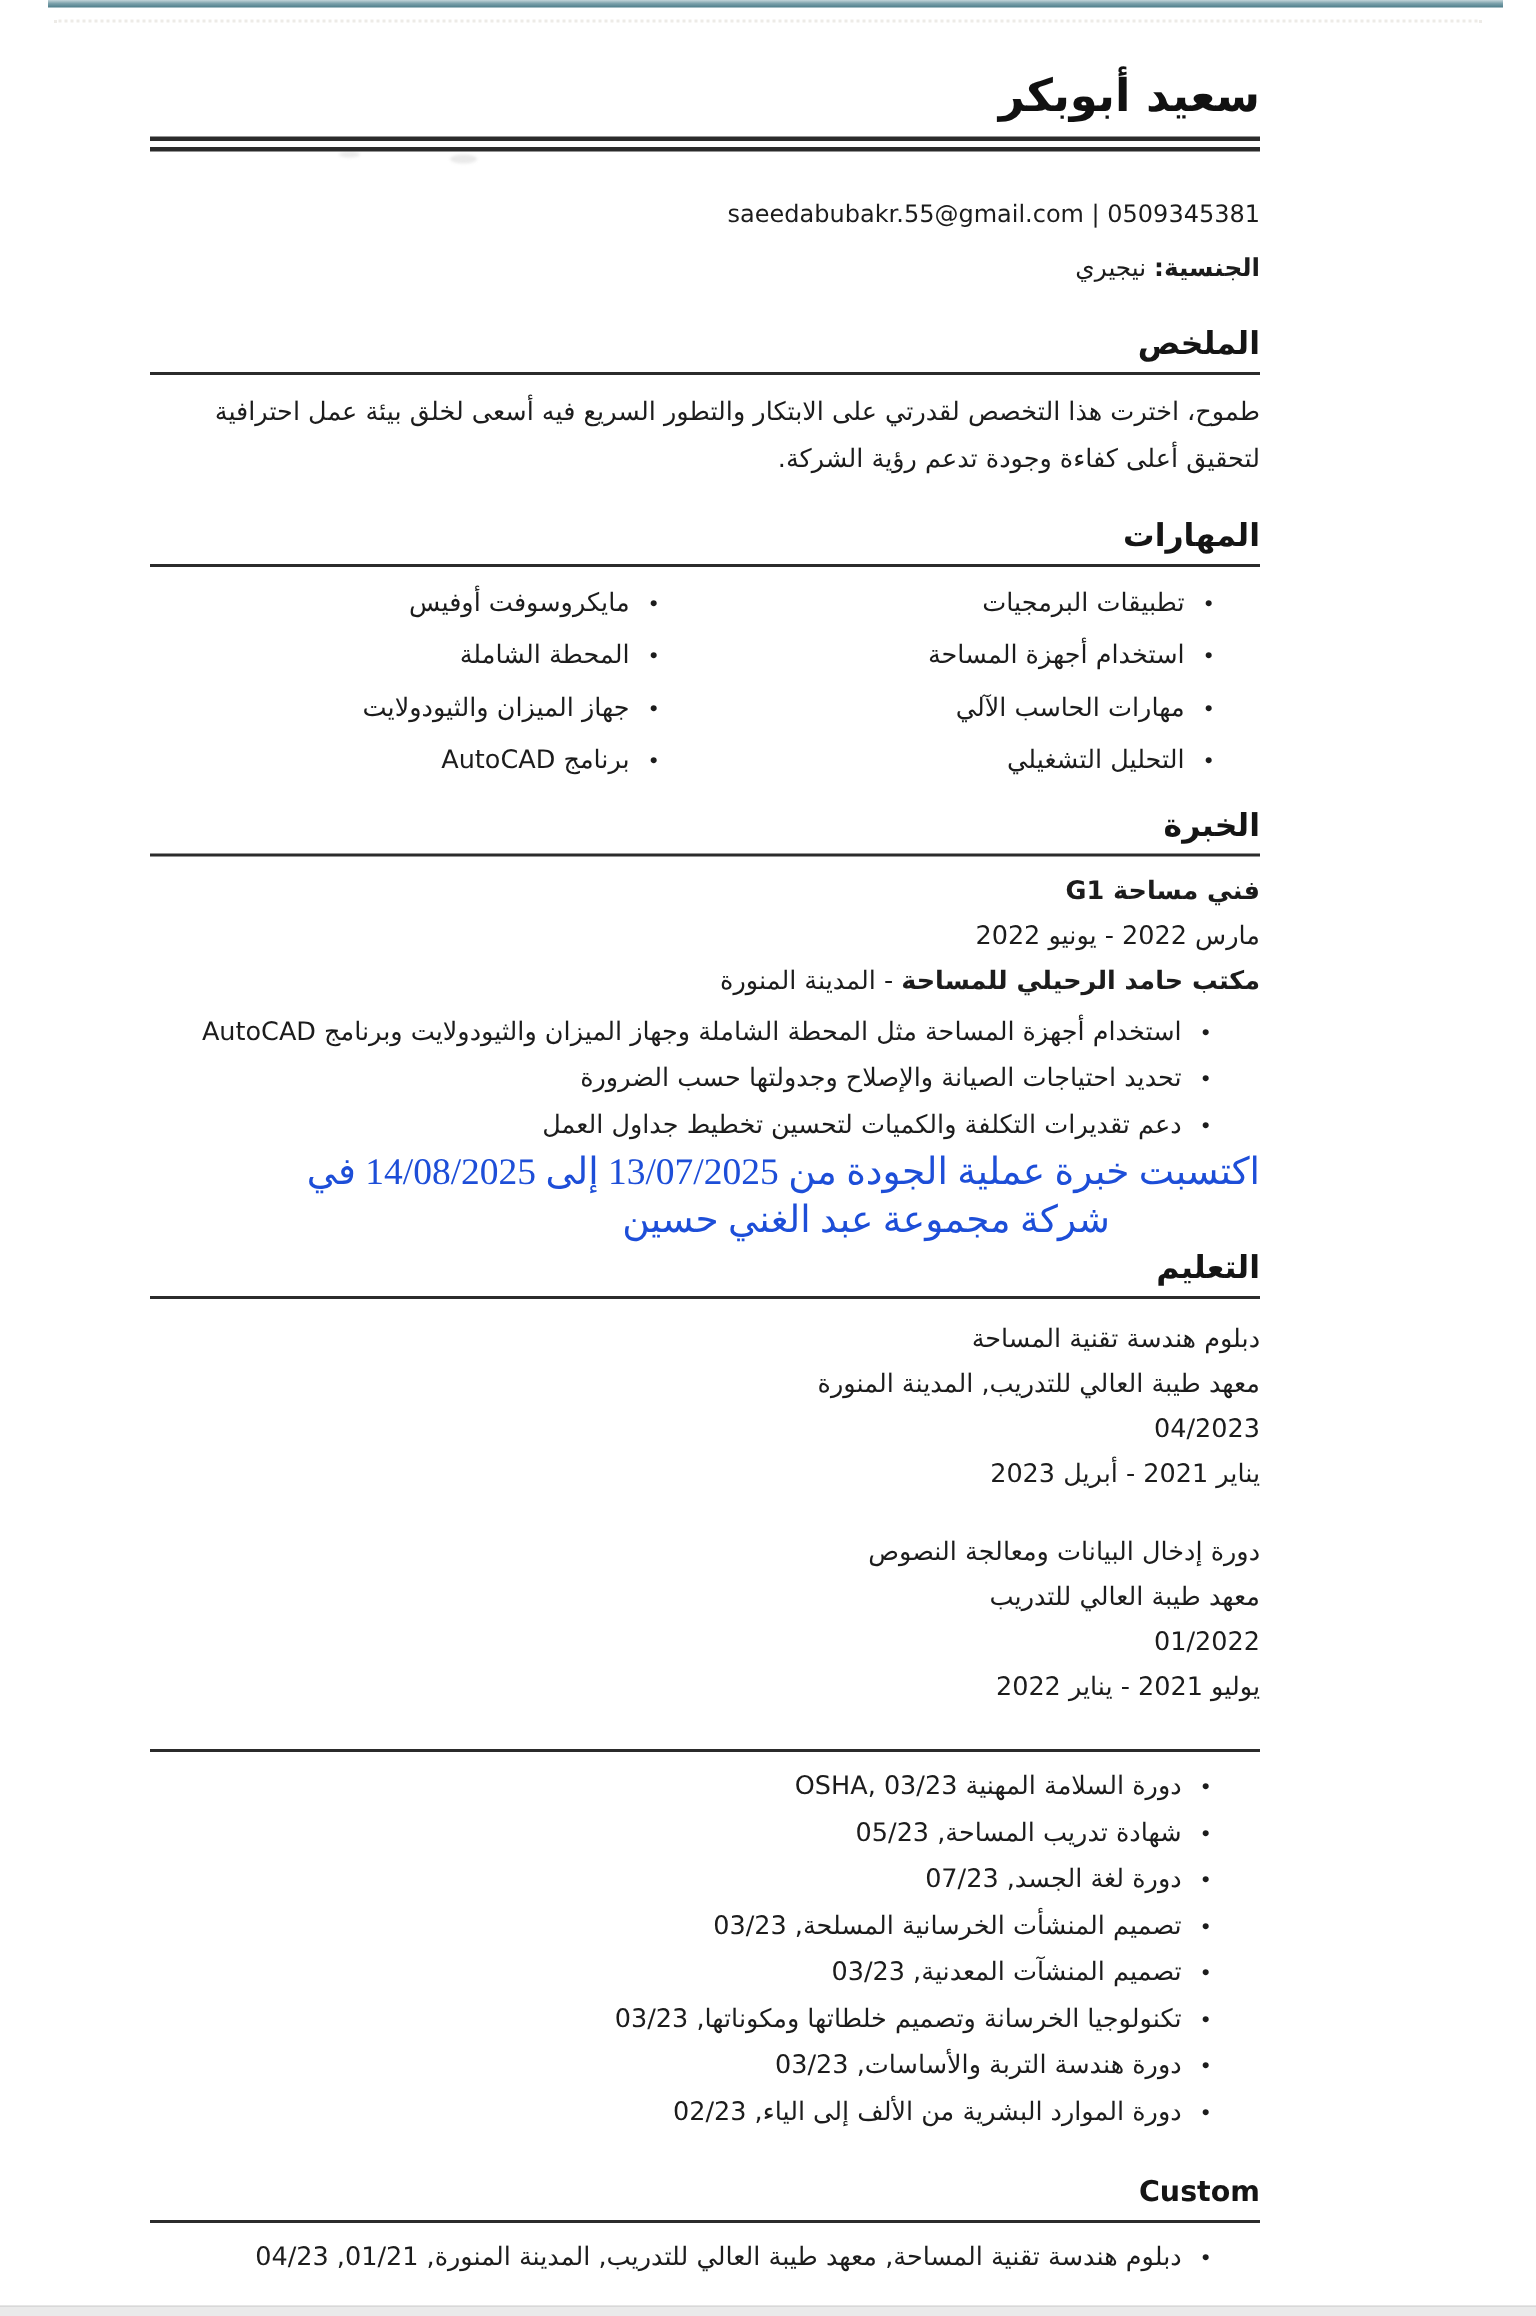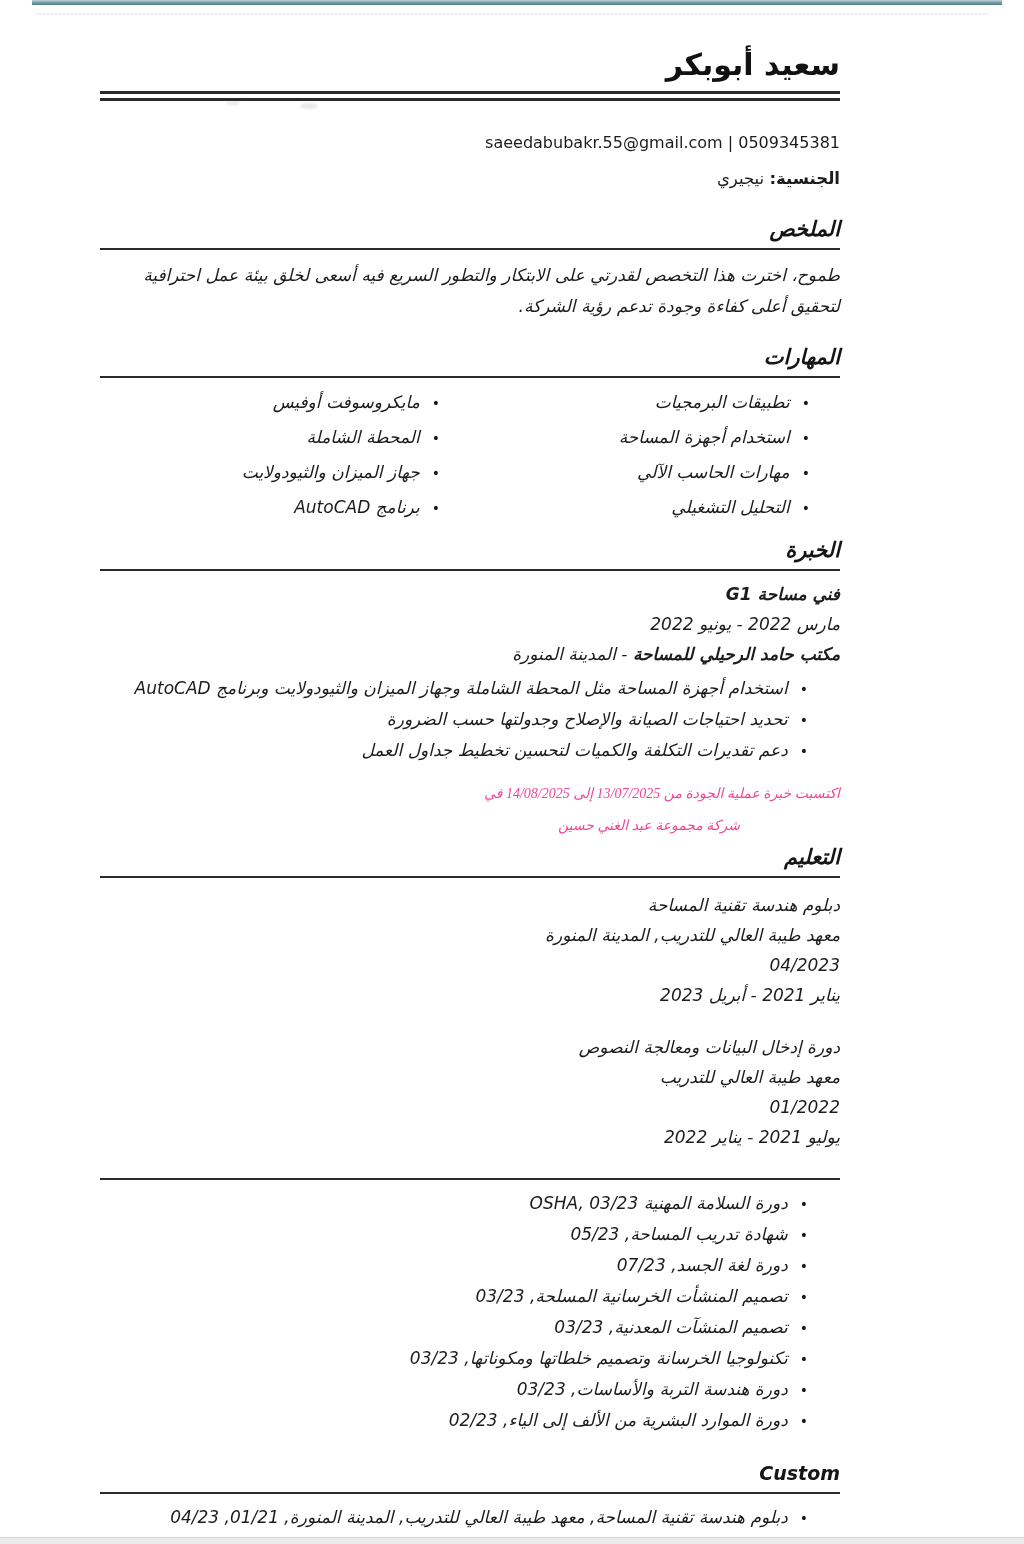--- a/index.html
+++ b/index.html
@@ -33,21 +33,21 @@
     margin:0; font-size:30px; font-weight:700; line-height:38px; color:#111;
   }
   .double-rule {
     margin-top:7px; height:4px;
     border-top:3px solid #2b2b2b; border-bottom:3px solid #2b2b2b;
   }
   .contact { margin-top:32px; font-size:16px; line-height:20px; }
   .nationality { margin-top:15px; font-size:16.5px; line-height:22px; }
   .nationality .label { font-weight:700; }
 
-  .sec { margin:0;font-style:italic; }
+  .sec { margin:0; }
   .sec-title { margin:0; font-size:21px; font-weight:700; line-height:27px; color:#151515; }
   .sec-title.latin { font-size:19px; }
   .rule { margin-top:5px; border-top:2.5px solid #2b2b2b; height:0; }
 
   .sec-summary { margin-top:26px; }
   .summary-text { margin:10px 0 0 0; font-size:17px; line-height:31px; }
 
   .sec-skills { margin-top:22px; }
   .skills-grid { margin-top:12px; display:grid; grid-template-columns:1fr 1fr; row-gap:9px; }
   .li { display:flex; align-items:baseline; font-size:17px; line-height:25px; }
@@ -55,23 +55,23 @@
   .skills-grid .li { padding-right:30px; box-sizing:border-box; }
 
   .sec-experience { margin-top:16px; }
   .xp-line { font-size:17px; line-height:30px; }
   .xp-title { font-weight:700; margin-top:8px; }
   .company-name { font-weight:700; }
   .xp-bullets { margin-top:4px; }
   .xp-bullets .li { padding-right:32px; line-height:30px; }
 
   .note {
-    margin-top:12px;
+    margin-top:0;
     font-family:"Liberation Serif","DejaVu Serif",serif;
-    font-size:14px; line-height:32px; color:#ec4899;
+    font-size:25px; line-height:32px; color:#1d4ed8;
   }
   .note-l2 { margin-right:100px; }
 
   .sec-education { margin-top:2px; }
   .edu-entry { margin-top:12px; }
   .edu-entry.second { margin-top:22px; }
   .edu-line { font-size:17px; line-height:30px; }
 
   .sec-certifications { margin-top:26px; }
   .cert-list { margin-top:8px; }

